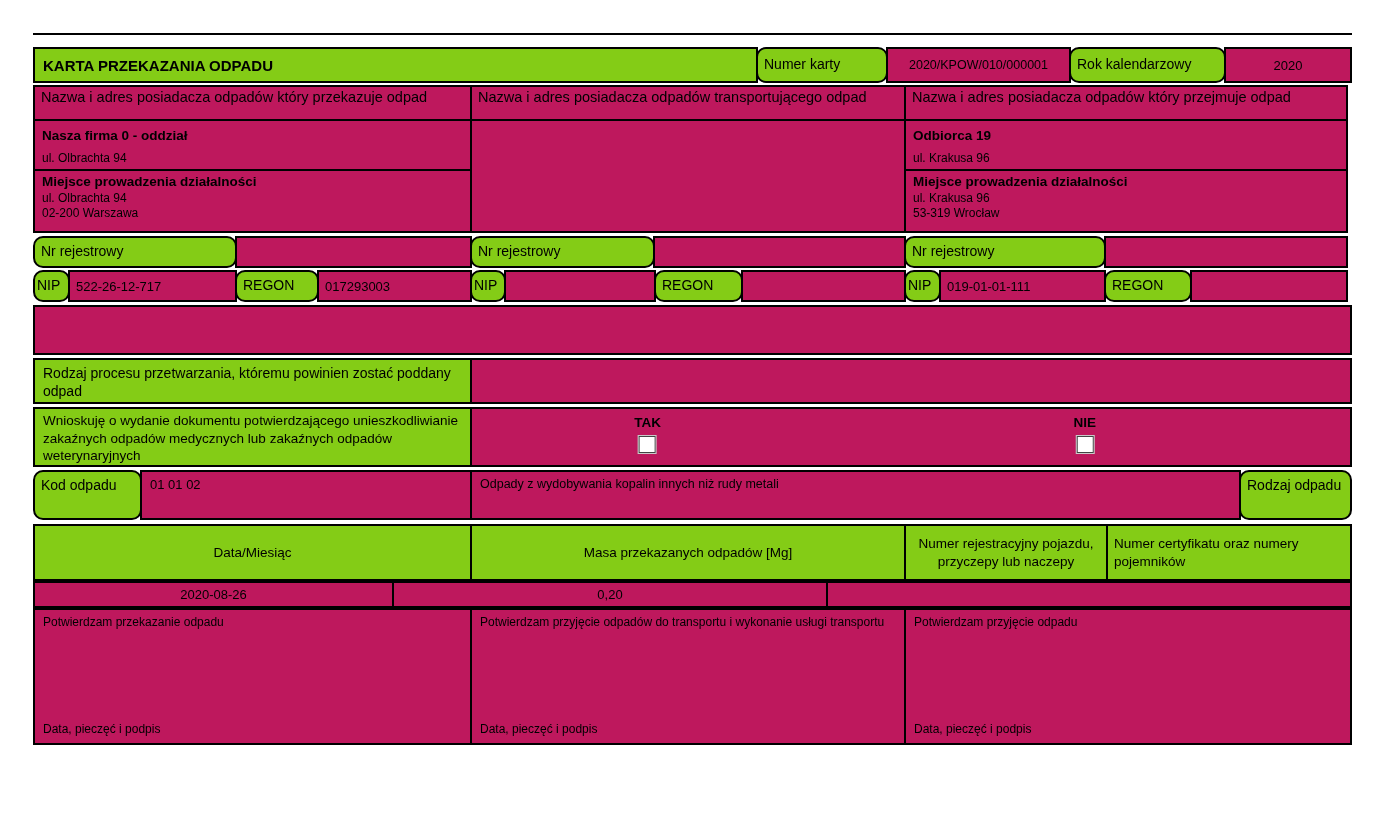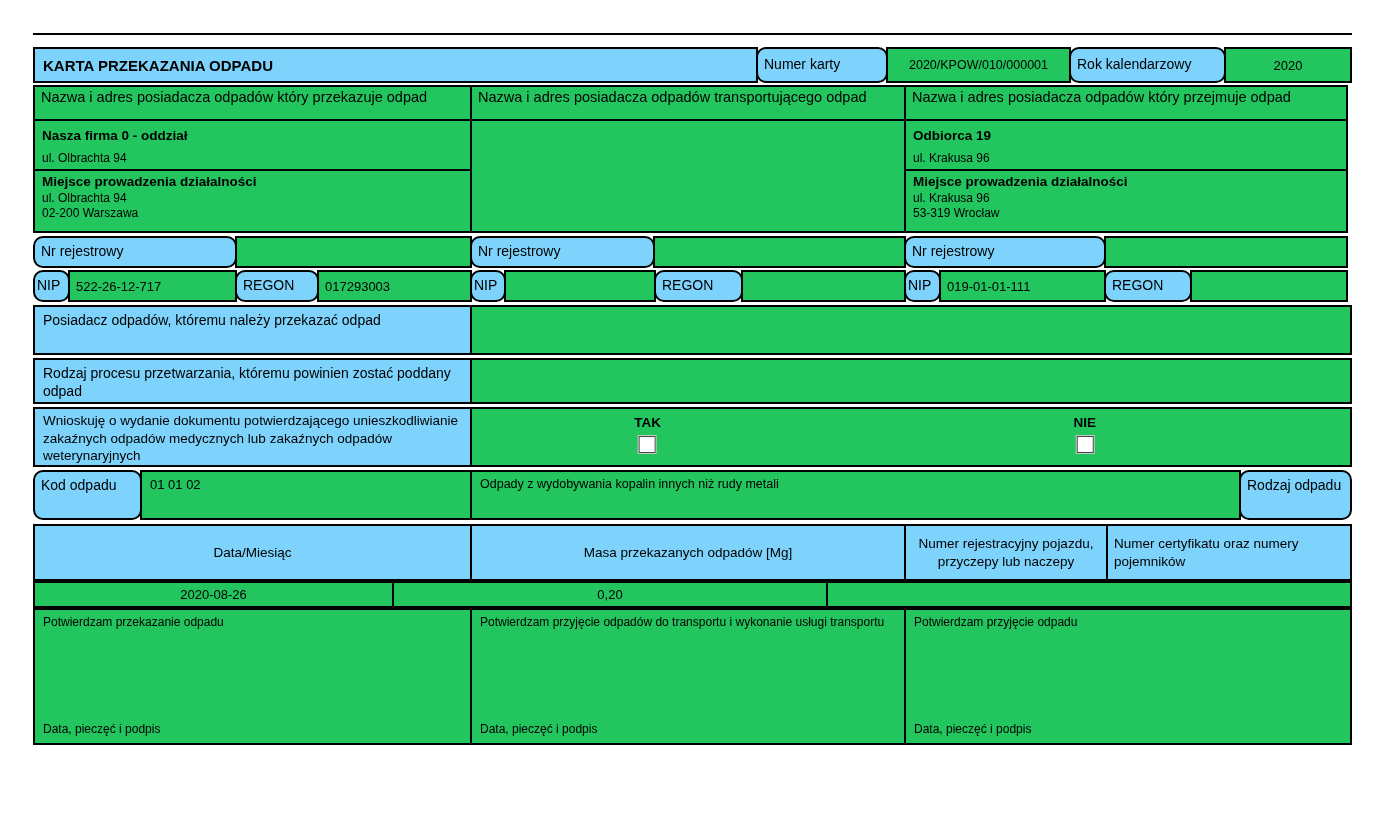--- a/index.html
+++ b/index.html
@@ -6,22 +6,22 @@
   body { width:1383px; height:817px; font-family:"Liberation Sans","DejaVu Sans",sans-serif; color:#000; }
   .page { position:relative; padding:33px 31px 0 33px; }
   .top-rule { height:2px; background:#000; width:1319px; margin-bottom:12px; }
   .doc { width:1319px; }
   .row { display:flex; align-items:stretch; }
   .row > * + * { margin-left:-2px; }
   .grp { display:flex; align-items:stretch; }
   .grp > * + * { margin-left:-2px; }
   .col { display:flex; flex-direction:column; }
   .col > * + * { margin-top:-2px; }
-  .cell { border:2px solid #000; box-sizing:border-box; background:#22c55e; overflow:hidden; }
-  .g { background:#7dd3fc; }
+  .cell { border:2px solid #000; box-sizing:border-box; background:#be185d; overflow:hidden; }
+  .g { background:#84cc16; }
   .mt2 { margin-top:2px; } .mt3 { margin-top:3px; } .mt4 { margin-top:4px; } .mt0 { margin-top:0; }
   .vc { display:flex; align-items:center; }
   .cc { display:flex; align-items:center; justify-content:center; text-align:center; }
   .lab { padding:3px 6px; font-size:14px; line-height:1.25;border-radius:10px; }
   .title-row { height:36px; }
   .title-cell { font-weight:bold; font-size:15px; padding-left:8px; }
   .hdr { font-size:14.5px; line-height:1.22; padding:2px 6px; height:36px; }
   .addrA { height:52px; padding:3px 7px; font-size:12px; line-height:1.75; }
   .addrB { height:64px; padding:3px 7px; font-size:12px; line-height:1.25; }
   .bname { font-weight:bold; font-size:13.5px; }
@@ -114,21 +114,20 @@
       </div>
       <div class="grp" style="width:444px">
         <div class="cell g vc lab" style="width:37px;padding:3px 2px">NIP</div>
         <div class="cell vc val" style="width:167px">019-01-01-111</div>
         <div class="cell g vc lab" style="width:88px">REGON</div>
         <div class="cell vc val" style="flex:1"></div>
       </div>
     </div>
 
     <div class="row mt3" style="height:50px">
-      <div class="cell g big-lab" style="width:439px">Posiadacz odpadów, któremu należy przekazać odpad</div>
       <div class="cell val" style="flex:1"></div>
     </div>
 
     <div class="row mt3" style="height:46px">
       <div class="cell g big-lab" style="width:439px">Rodzaj procesu przetwarzania, któremu powinien zostać poddany odpad</div>
       <div class="cell val" style="flex:1"></div>
     </div>
 
     <div class="row mt3" style="height:60px">
       <div class="cell g big-lab" style="width:439px;font-size:13.5px;padding:3px 8px">Wnioskuję o wydanie dokumentu potwierdzającego unieszkodliwianie zakaźnych odpadów medycznych lub zakaźnych odpadów weterynaryjnych</div>

